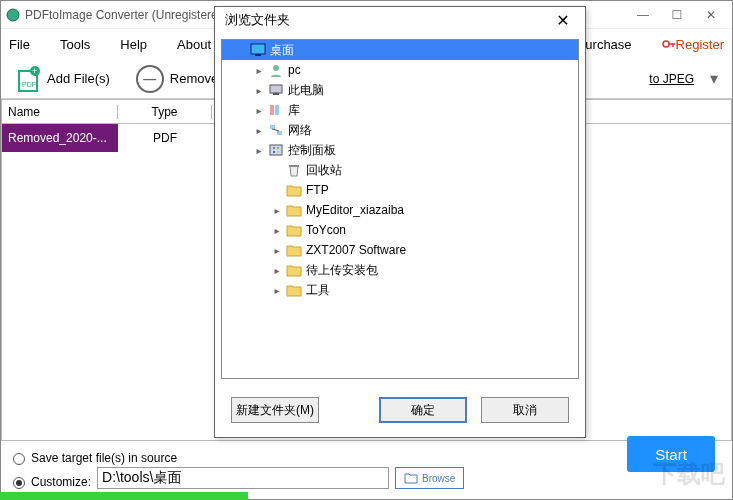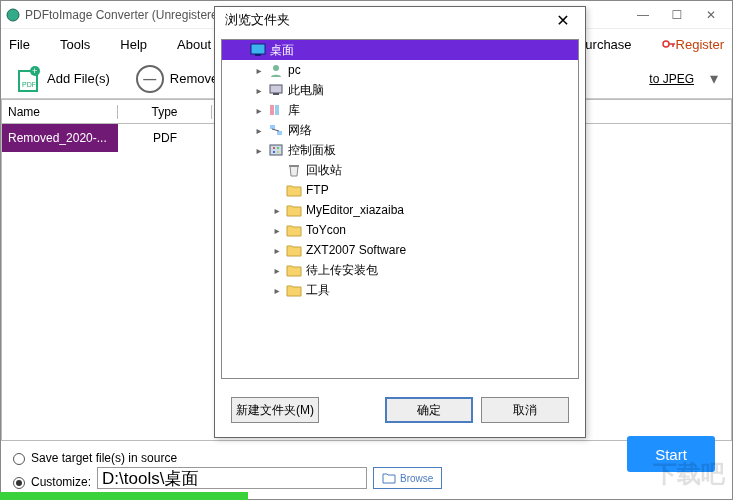--- a/index.html
+++ b/index.html
@@ -29,38 +29,38 @@
 
 .table-body { flex: 1; border: 1px solid #bbb; border-top: 1px solid #bbb; overflow: hidden; }
 .table-row { display: flex; height: 28px; align-items: center; font-size: 12px; }
 .table-row .cell-name { width: 116px; background: #701a75; color: #fff; padding: 0 6px; height: 100%; display: flex; align-items: center; }
 .table-row .cell-type { width: 94px; text-align: center; padding: 0 6px; }
 
 .footer { padding: 8px 12px; font-size: 12px; }
 .radio-row { display: flex; align-items: flex-end; gap: 6px; margin: 2px 0; }
 .radio { width: 12px; height: 12px; border: 1px solid #555; border-radius: 50%; display: inline-flex; align-items: center; justify-content: center; }
 .radio.checked::after { content: ""; width: 6px; height: 6px; background: #333; border-radius: 50%; }
-.path-input { width: 270px; height: 22px; border: 1px solid #999; padding: 0 4px; font-size: 17px; }
+.path-input { width: 292px; height: 22px; border: 1px solid #999; padding: 0 4px; font-size: 14px; }
 .browse-btn { height: 22px; border: 1px solid #4a7cc0; display: inline-flex; align-items: center; padding: 0 8px; gap: 4px; color: #4a7cc0; font-size: 10px; }
 .start-btn { position: absolute; right: 18px; bottom: 28px; width: 88px; height: 36px; background: #1e90ff; color: #fff; border: none; border-radius: 3px; font-size: 15px; }
 .progress-bar { height: 8px; background: #3ad23a; position: absolute; bottom: 0; left: 0; width: 248px; }
 
 
 .dialog { position: absolute; left: 214px; top: 6px; width: 372px; height: 432px; background: #fff; border: 1px solid #666; box-shadow: 2px 2px 6px rgba(0,0,0,.2); display: flex; flex-direction: column; }
 .dialog-titlebar { height: 30px; display: flex; align-items: center; padding: 0 10px; font-size: 13px; }
 .dialog-titlebar .title { flex: 1; }
 .dialog-close { width: 24px; height: 24px; display: flex; align-items: center; justify-content: center; font-size: 16px; }
 .dialog-body { flex: 1; padding: 6px; }
 .tree { border: 1px solid #888; height: 340px; overflow-y: scroll; background: #fff; }
 .tree-row { display: flex; align-items: center; height: 20px; font-size: 12px; padding-left: 4px; gap: 4px; }
-.tree-row.root { background: #6d28d9; color: #fff; }
+.tree-row.root { background: #3b82f6; color: #fff; }
 .tree-row .indent { display: inline-block; }
 .arrow { width: 10px; text-align: center; color: #666; font-size: 10px; }
 .folder-icon { width: 16px; height: 14px; display: inline-block; }
-.dialog-footer { display: flex; justify-content: space-between; gap: 8px; padding: 12px 16px 14px 16px; }
+.dialog-footer { display: flex; justify-content: space-between; gap: 14px; padding: 12px 16px 14px 16px; }
 .dlg-btn { width: 88px; height: 26px; border: 1px solid #888; background: #eee; font-size: 12px; }
 .dlg-btn.primary { border: 2px solid #4a7cc0; }
 .dlg-btn.first { margin-right: auto; }
 
 .format-select { display: flex; align-items: flex-start; gap: 8px; font-size: 12px; text-decoration: underline; }
 .watermark { position: absolute; right: 8px; bottom: 10px; font-size: 24px; font-weight: bold; color: rgba(0,0,0,.12); pointer-events:none; }
 </style>
 </head>
 <body>
 

